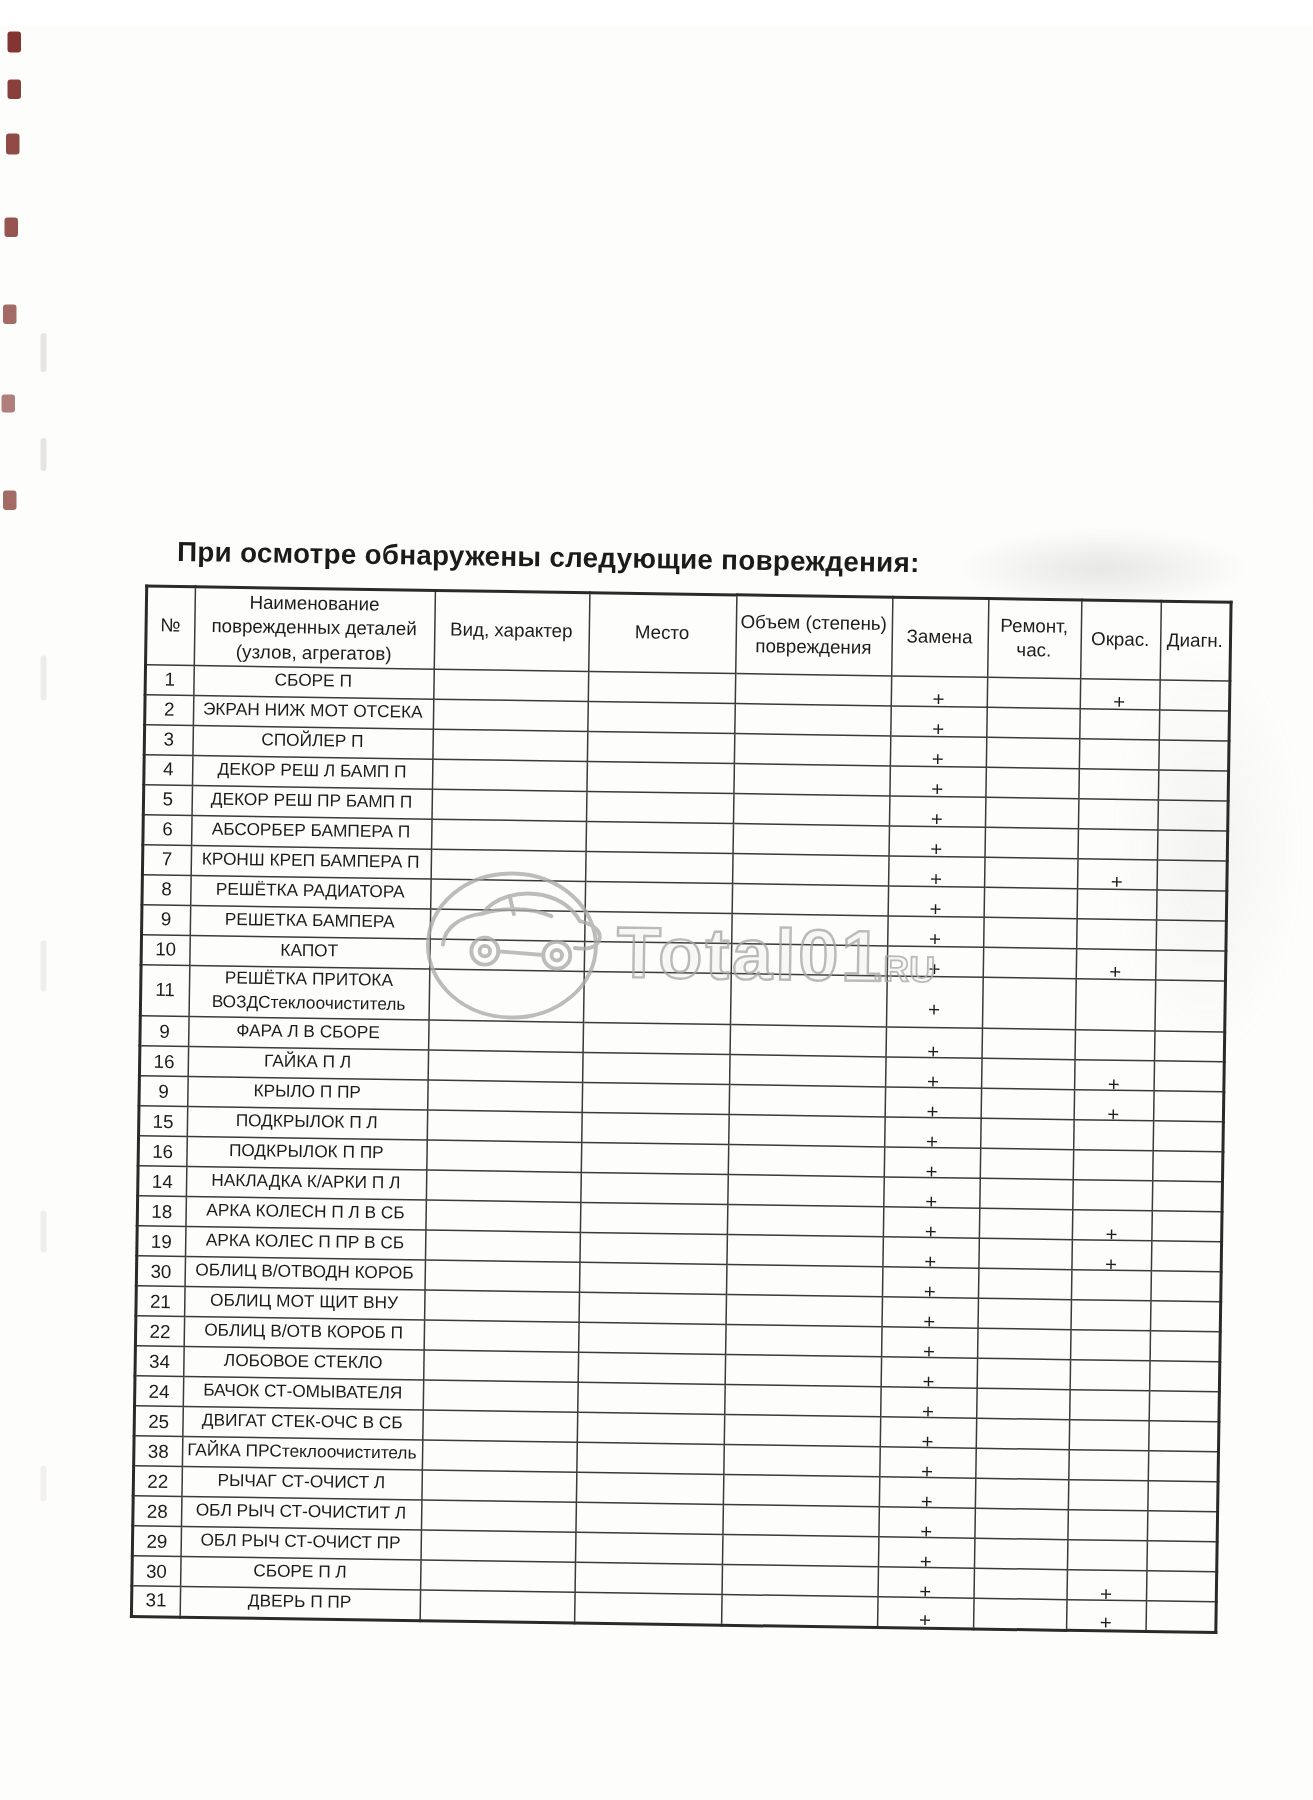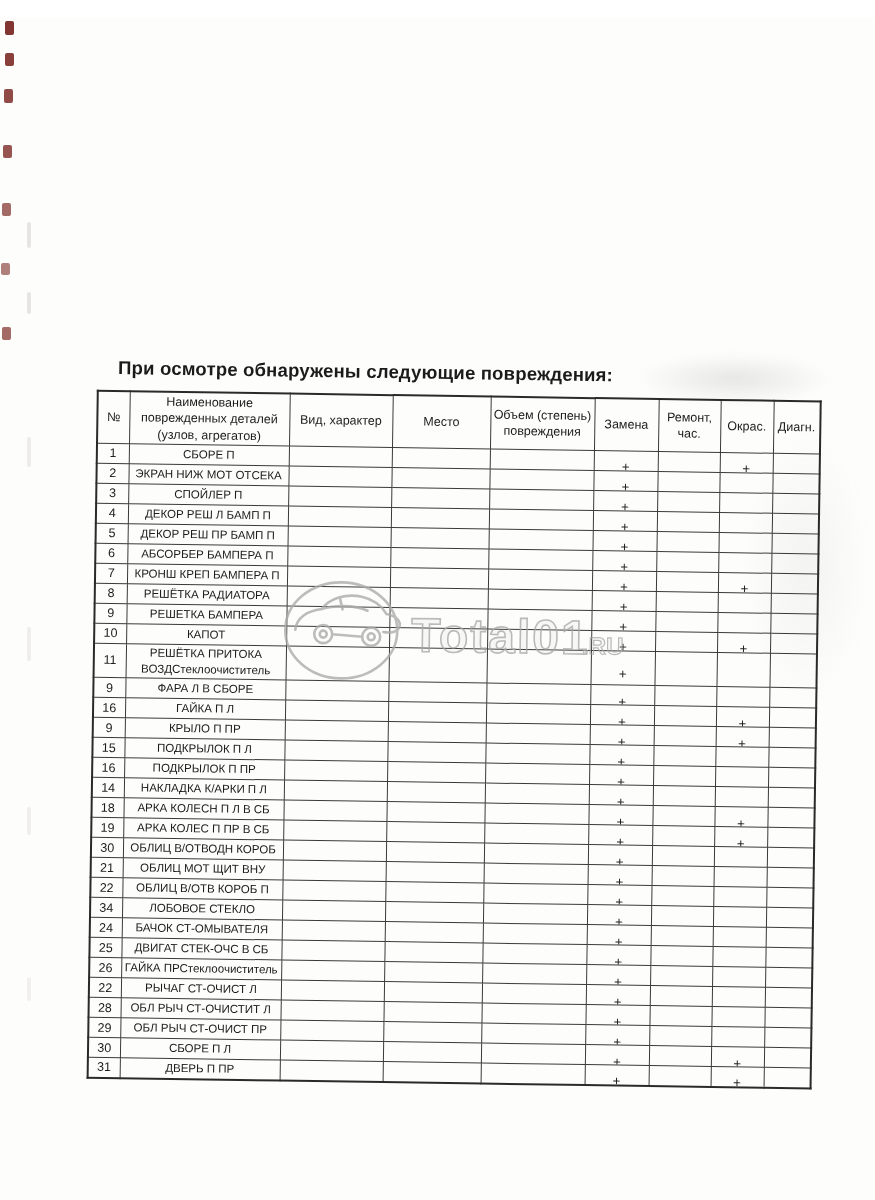--- a/index.html
+++ b/index.html
@@ -392,21 +392,21 @@
             <td class="c-name"><span>ДВИГАТ СТЕК-ОЧС В СБ</span></td>
             <td class="c-empty"><span></span></td>
             <td class="c-empty"><span></span></td>
             <td class="c-empty"><span></span></td>
             <td class="c-mark"><span>+</span></td>
             <td class="c-empty"><span></span></td>
             <td class="c-mark"><span></span></td>
             <td class="c-empty"><span></span></td>
           </tr>
           <tr>
-            <td class="c-num"><span>26</span></td>
+            <td class="c-num"><span>38</span></td>
             <td class="c-name"><span>ГАЙКА ПРСтеклоочиститель</span></td>
             <td class="c-empty"><span></span></td>
             <td class="c-empty"><span></span></td>
             <td class="c-empty"><span></span></td>
             <td class="c-mark"><span>+</span></td>
             <td class="c-empty"><span></span></td>
             <td class="c-mark"><span></span></td>
             <td class="c-empty"><span></span></td>
           </tr>
           <tr>

